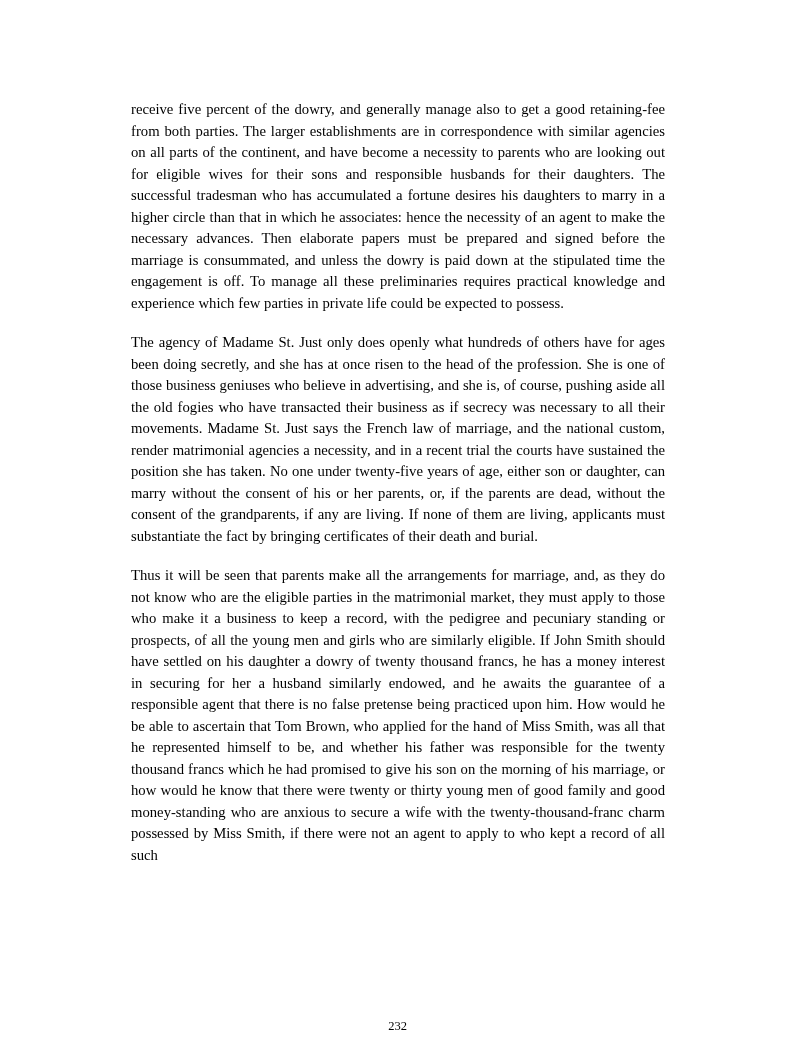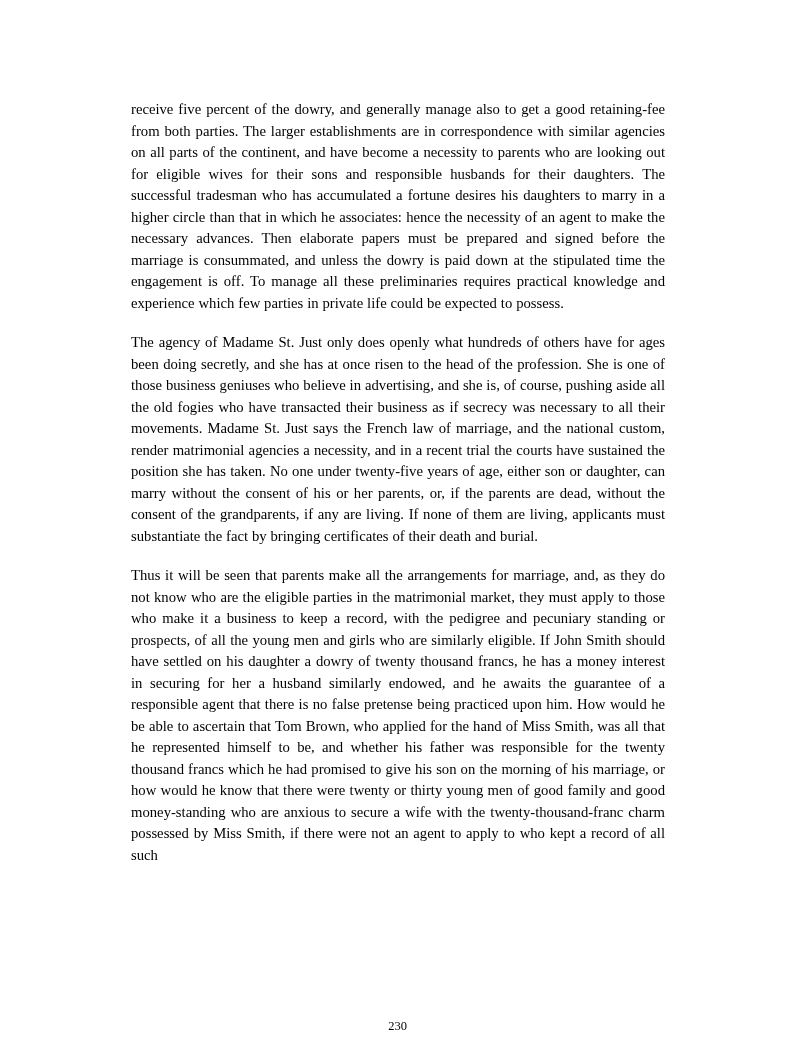--- a/index.html
+++ b/index.html
@@ -55,14 +55,14 @@
 </style>
 </head>
 <body>
 
 <div class="page">
   <div class="text-column">
     <p class="para">receive five percent of the dowry, and generally manage also to get a good retaining-fee from both parties. The larger establishments are in correspondence with similar agencies on all parts of the continent, and have become a necessity to parents who are looking out for eligible wives for their sons and responsible husbands for their daughters. The successful tradesman who has accumulated a fortune desires his daughters to marry in a higher circle than that in which he associates: hence the necessity of an agent to make the necessary advances. Then elaborate papers must be prepared and signed before the marriage is consummated, and unless the dowry is paid down at the stipulated time the engagement is off. To manage all these preliminaries requires practical knowledge and experience which few parties in private life could be expected to possess.</p>
     <p class="para">The agency of Madame St. Just only does openly what hundreds of others have for ages been doing secretly, and she has at once risen to the head of the profession. She is one of those business geniuses who believe in advertising, and she is, of course, pushing aside all the old fogies who have transacted their business as if secrecy was necessary to all their movements. Madame St. Just says the French law of marriage, and the national custom, render matrimonial agencies a necessity, and in a recent trial the courts have sustained the position she has taken. No one under twenty-five years of age, either son or daughter, can marry without the consent of his or her parents, or, if the parents are dead, without the consent of the grandparents, if any are living. If none of them are living, applicants must substantiate the fact by bringing certificates of their death and burial.</p>
     <p class="para">Thus it will be seen that parents make all the arrangements for marriage, and, as they do not know who are the eligible parties in the matrimonial market, they must apply to those who make it a business to keep a record, with the pedigree and pecuniary standing or prospects, of all the young men and girls who are similarly eligible. If John Smith should have settled on his daughter a dowry of twenty thousand francs, he has a money interest in securing for her a husband similarly endowed, and he awaits the guarantee of a responsible agent that there is no false pretense being practiced upon him. How would he be able to ascertain that Tom Brown, who applied for the hand of Miss Smith, was all that he represented himself to be, and whether his father was responsible for the twenty thousand francs which he had promised to give his son on the morning of his marriage, or how would he know that there were twenty or thirty young men of good family and good money-standing who are anxious to secure a wife with the twenty-thousand-franc charm possessed by Miss Smith, if there were not an agent to apply to who kept a record of all such</p>
   </div>
-  <div class="page-number">230</div>
+  <div class="page-number">232</div>
 </div>
 
 </body></html>

